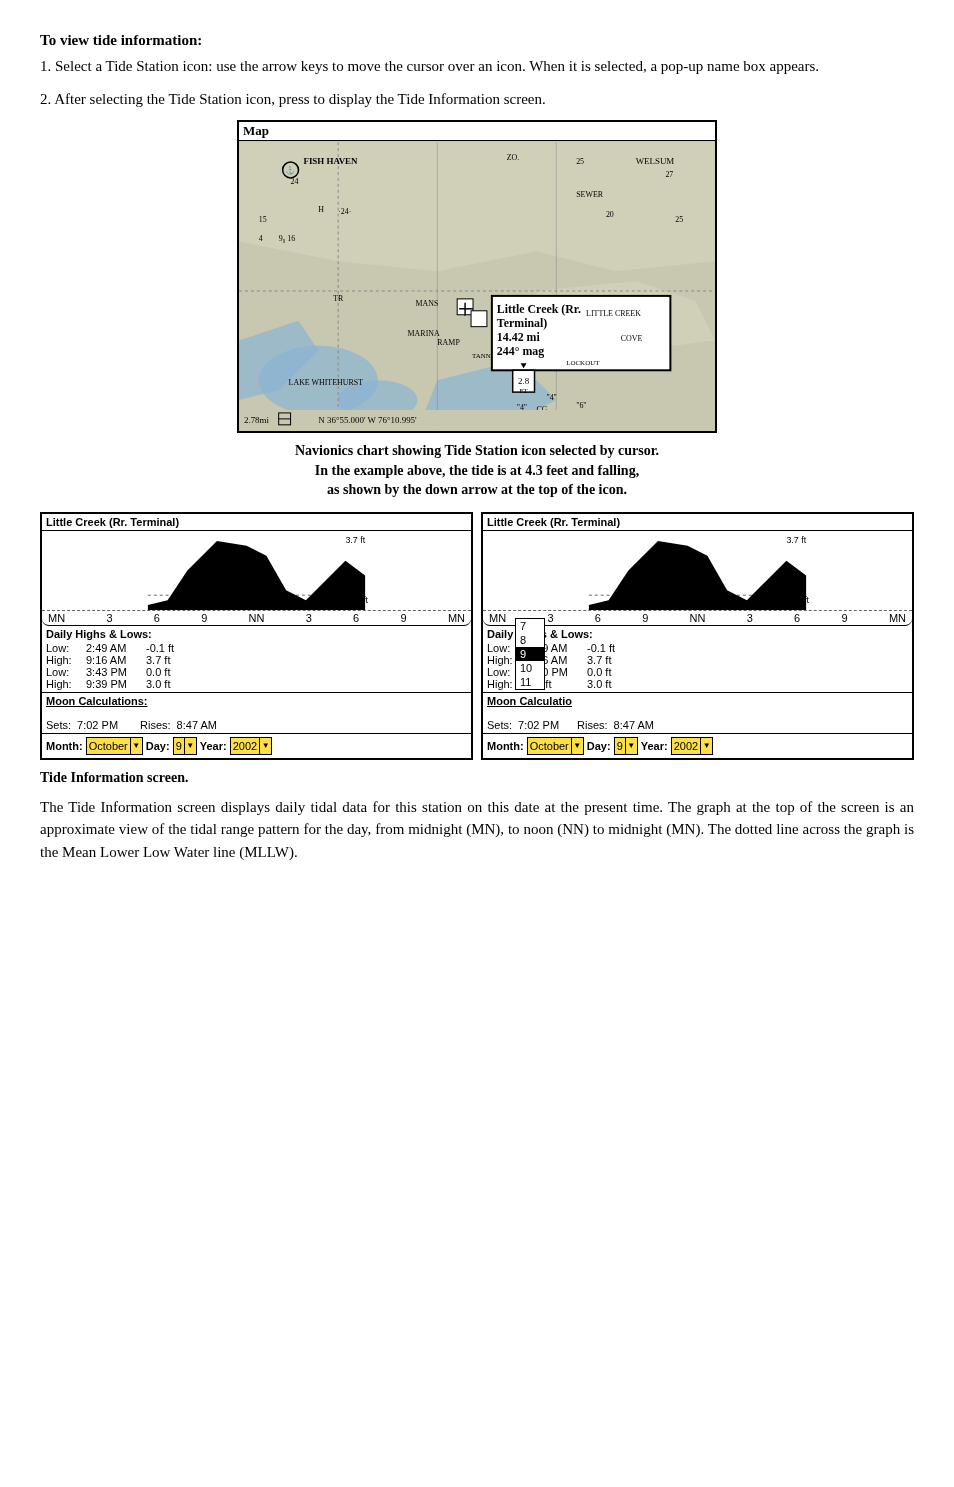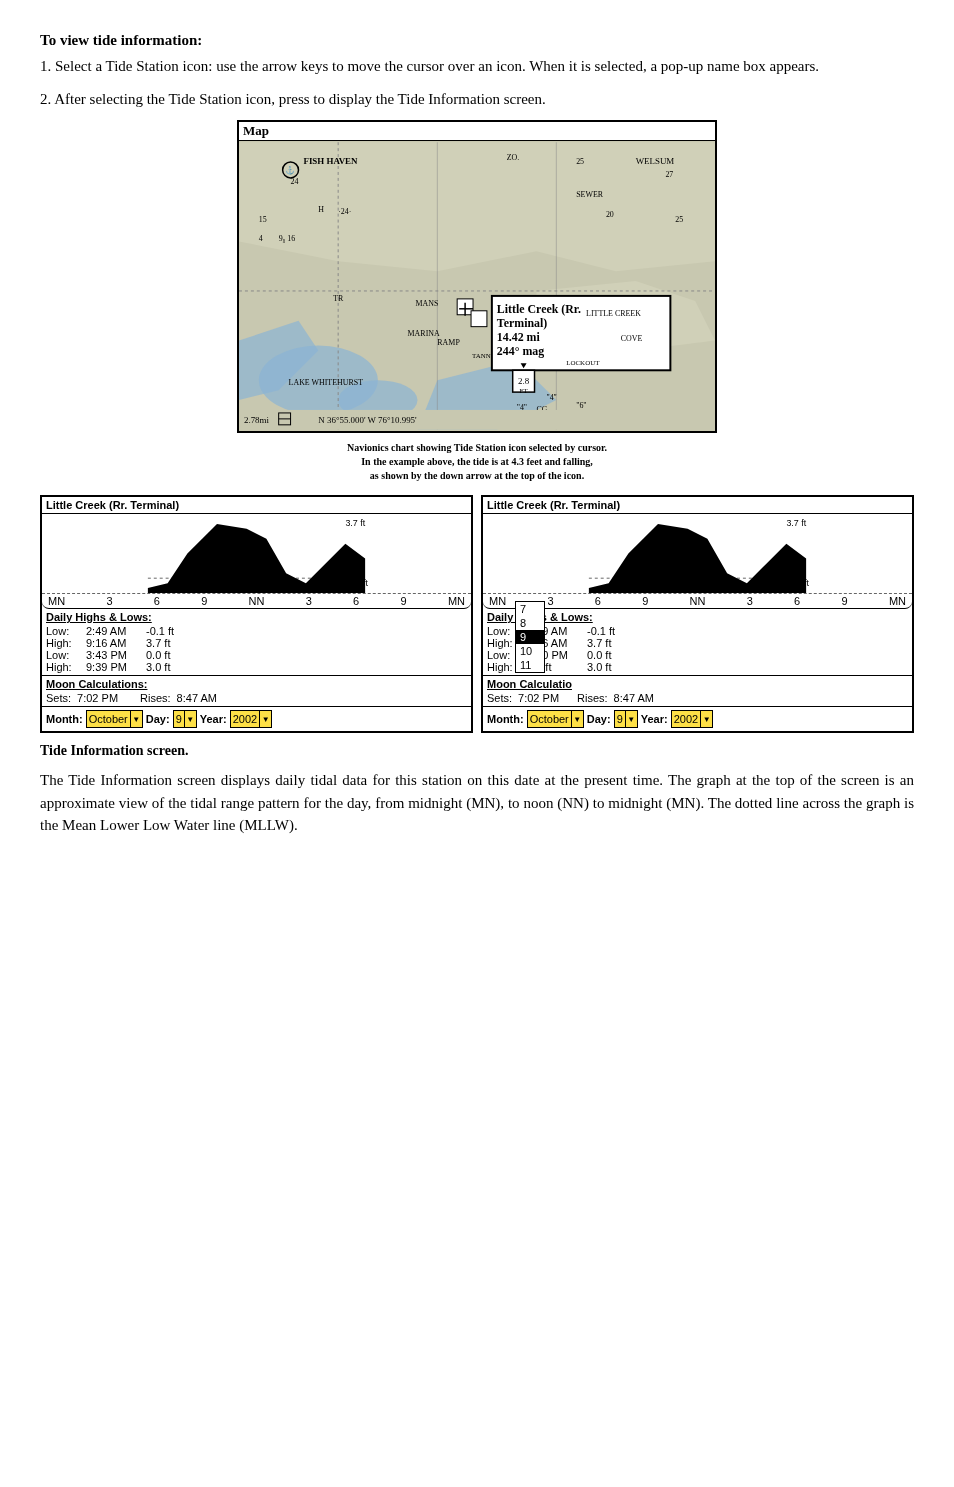--- a/index.html
+++ b/index.html
@@ -51,21 +51,21 @@
     }
 
     
     .map-svg {
       width: 100%;
       height: 100%;
     }
 
     .map-caption {
       text-align: center;
-      font-size: 10px;
+      font-size: 14px;
       font-weight: bold;
       margin-bottom: 12px;
       line-height: 1.4;
     }
 
     
     .tide-screens {
       display: flex;
       gap: 8px;
       margin-bottom: 10px;
@@ -110,21 +110,20 @@
     }
 
     .tide-section {
       padding: 2px 4px;
       border-bottom: 1px solid #000;
     }
 
     .tide-section-title {
       font-size: 11px;
       font-weight: bold;
-      text-decoration: underline;
       margin-bottom: 2px;
     }
 
     .tide-data-row {
       display: flex;
       gap: 8px;
       font-size: 11px;
     }
 
     .tide-data-label {
@@ -141,21 +140,21 @@
 
     .moon-section {
       padding: 2px 4px;
       border-bottom: 1px solid #000;
     }
 
     .moon-section-title {
       font-size: 11px;
       font-weight: bold;
       text-decoration: underline;
-      margin-bottom: 2px;
+      margin-bottom: 12px;
     }
 
     .moon-row {
       display: flex;
       align-items: center;
       gap: 6px;
       font-size: 11px;
     }
 
     .date-section {

